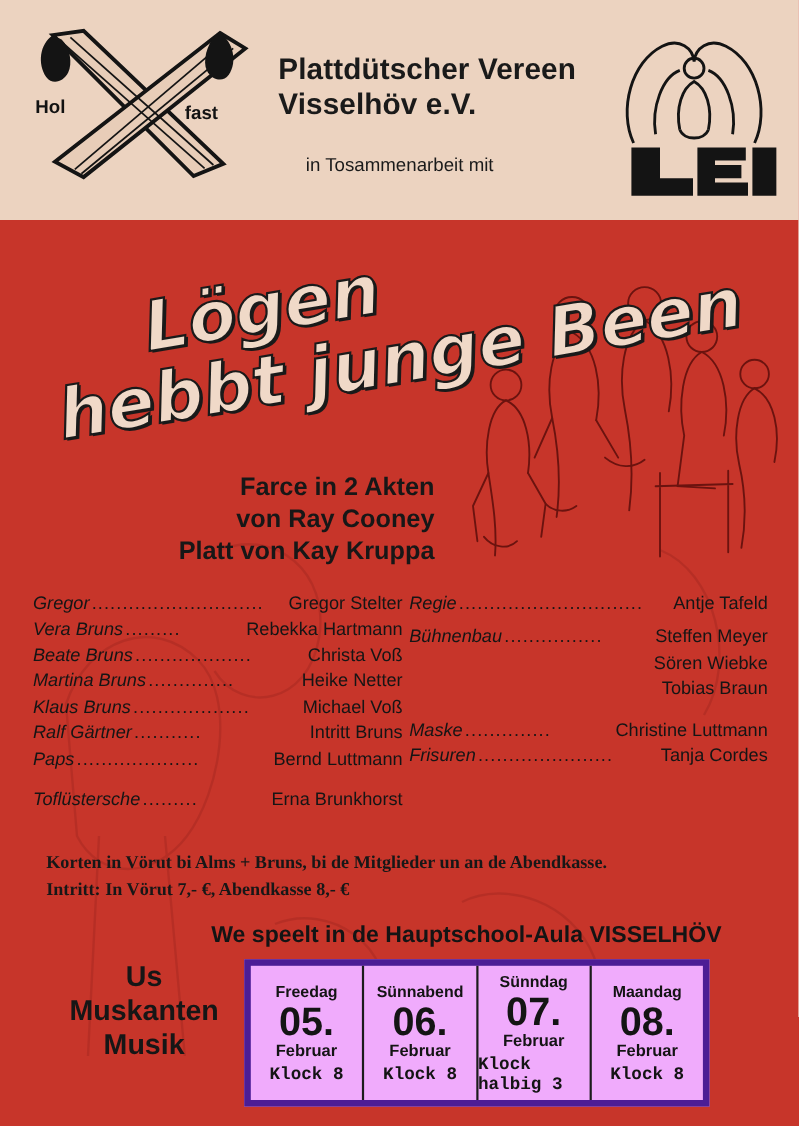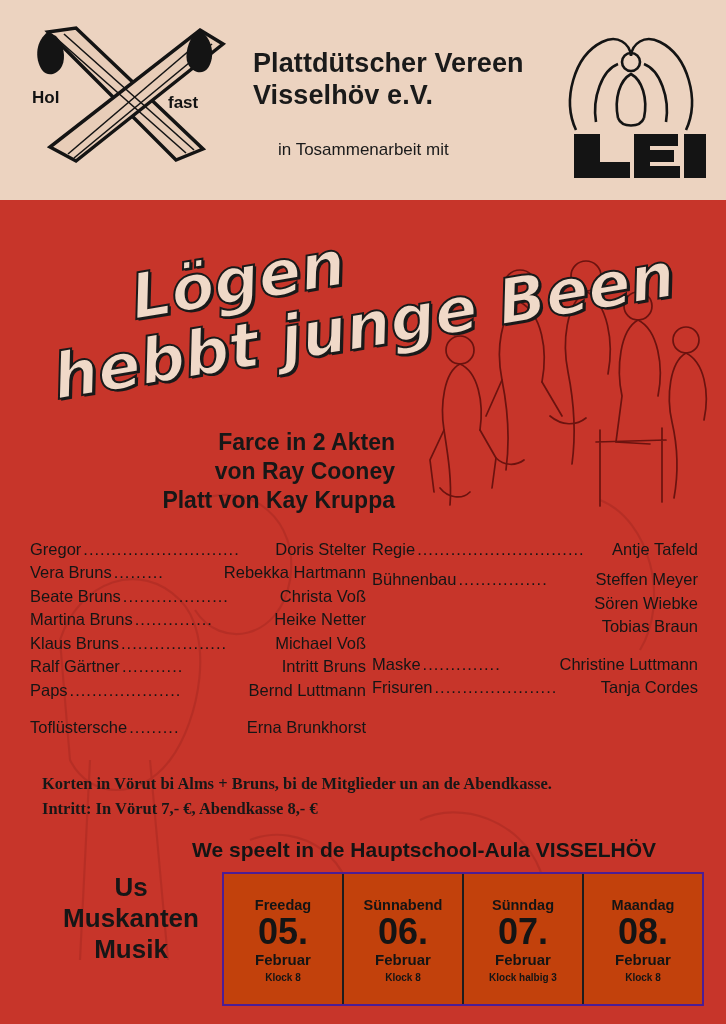--- a/index.html
+++ b/index.html
@@ -83,21 +83,21 @@
   
   .cast {
     position:absolute; left:30px; top:338px; width:336px;
     font-size:16.5px; color:#151515; line-height:1.42;
   }
   .crew {
     position:absolute; left:372px; top:338px; width:326px;
     font-size:16.5px; color:#151515; line-height:1.42;
   }
   .row { display:flex; align-items:baseline; white-space:nowrap; }
-  .row .nm { flex:0 0 auto; }
+  .row .nm { flex:0 0 auto;font-style:italic; }
   .row .dots { flex:1 1 auto; overflow:hidden; letter-spacing:1px; padding:0 2px; }
   .row .val { flex:0 0 auto; }
   .row.rightonly { justify-content:flex-end; }
   .gap { height:14px; }
   .gap-sm { height:7px; }
 
   
   .tickets {
     position:absolute; left:42px; top:572px; width:650px;
     font-size:16.5px; font-weight:bold; color:#171717; line-height:1.5;
@@ -110,35 +110,35 @@
 
   
   .music {
     position:absolute; left:36px; top:672px; width:190px;
     text-align:center;
     font-size:26px; font-weight:bold; color:#161616; line-height:1.2;
   }
 
   
   .dates {
-    position:absolute; left:222px; top:672px; width:482px; height:134px;
-    background:#c2410c;
-    border:2px solid #4c1d95;
+    position:absolute; left:222px; top:672px; width:423px; height:134px;
+    background:#f0abfc;
+    border:6px solid #4c1d95;
     display:flex;
   }
   .date-cell {
     flex:1 1 0; border-right:2px solid #1c1c1c;
     display:flex; flex-direction:column; align-items:center; justify-content:center;
     color:#141414;
   }
   .date-cell:last-child { border-right:none; }
   .dow { font-size:14.5px; font-weight:bold; margin-top:2px; }
   .dnum { font-size:36px; font-weight:bold; line-height:1.05; }
   .dmon { font-size:15px; font-weight:bold; }
-  .dtime { font-size:10px; font-weight:bold; margin-top:4px; }
+  .dtime { font-size:16px; font-weight:bold; margin-top:4px;font-family:Liberation Mono, monospace; }
 </style>
 </head>
 <body>
 
 <div class="poster">
 
   <div class="header">
 
     <div class="logo-x">
       <svg viewBox="0 0 210 150" width="210" height="150">
@@ -243,21 +243,21 @@
     <div class="subtitle">
       <div>Farce in 2 Akten</div>
       <div>von Ray Cooney</div>
       <div>Platt von Kay Kruppa</div>
     </div>
 
     <div class="cast">
       <div class="row">
         <span class="nm">Gregor</span>
         <span class="dots">............................</span>
-        <span class="val">Doris Stelter</span>
+        <span class="val">Gregor Stelter</span>
       </div>
       <div class="row">
         <span class="nm">Vera Bruns</span>
         <span class="dots">.........</span>
         <span class="val">Rebekka Hartmann</span>
       </div>
       <div class="row">
         <span class="nm">Beate Bruns</span>
         <span class="dots">...................</span>
         <span class="val">Christa Voß</span>

